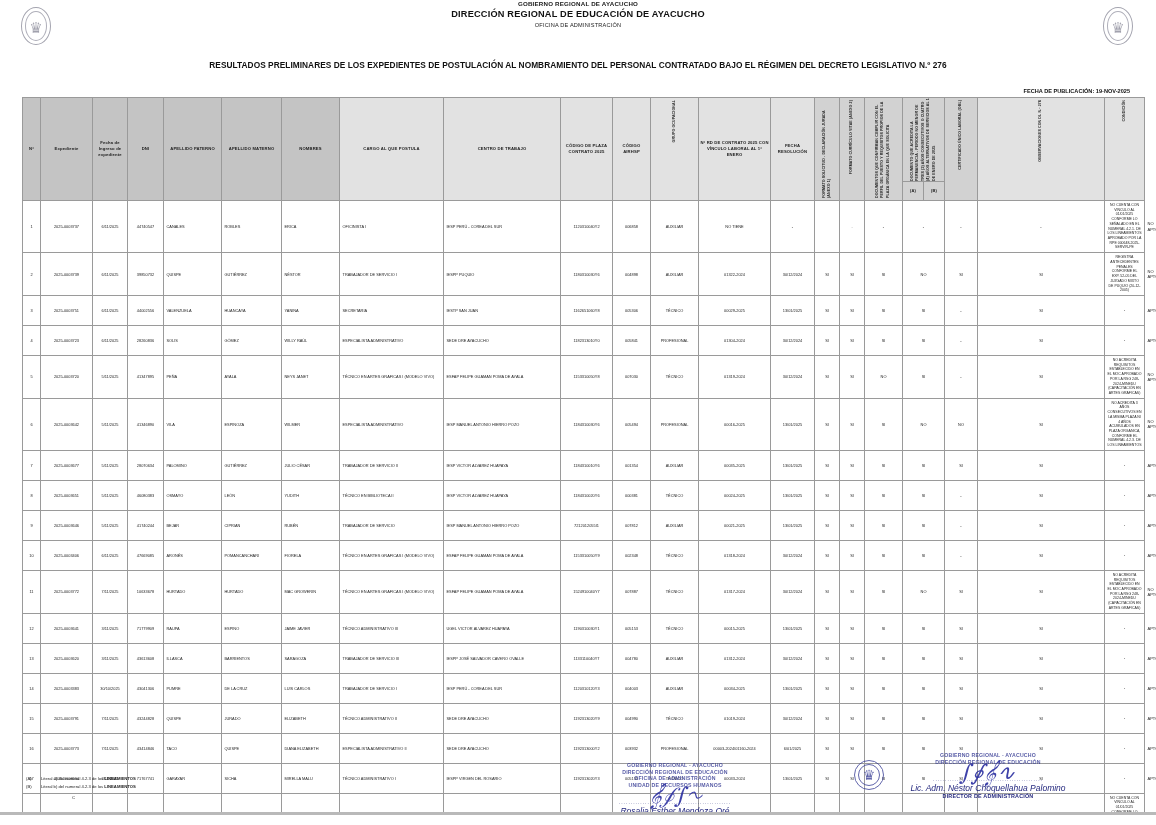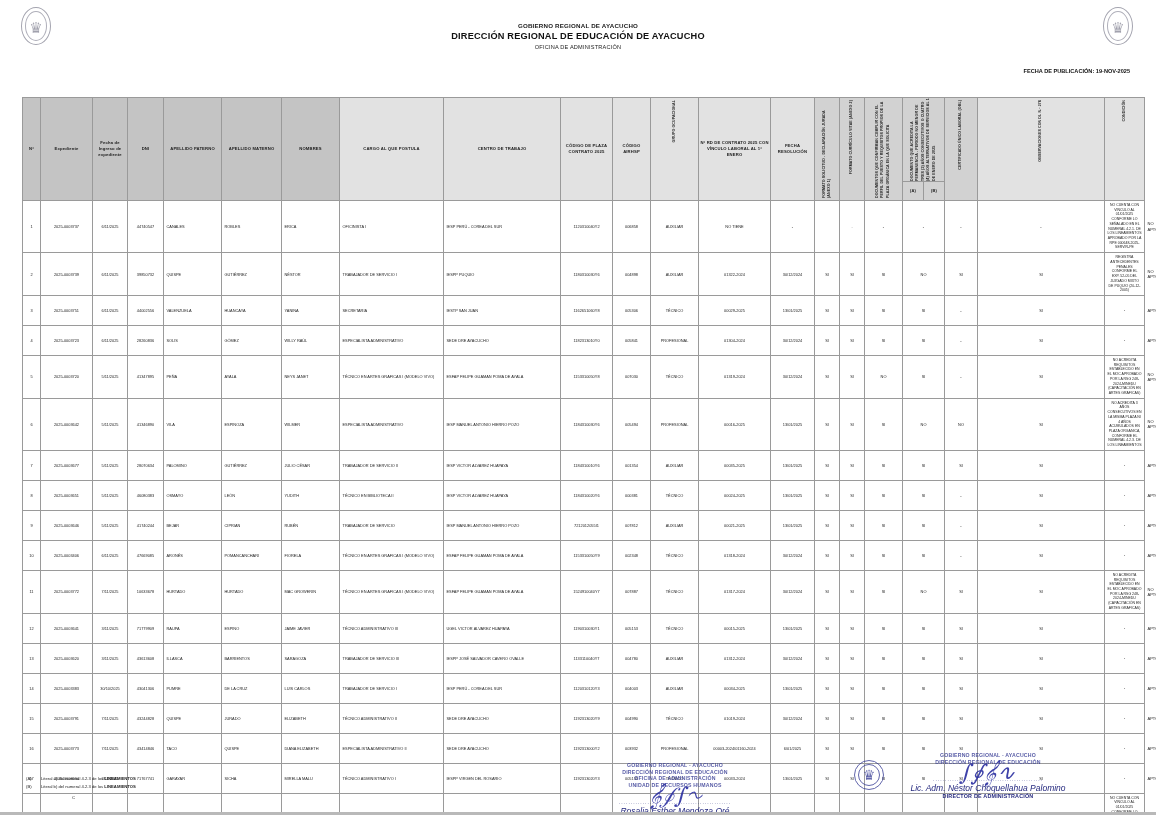--- a/index.html
+++ b/index.html
@@ -11,21 +11,21 @@
   .page {
     position: relative;
     width: 1156px;
     height: 825px;
     background: #ffffff;
     overflow: hidden;
   }
 
   
   .doc-header {
-    padding-top: 22px;
+    padding-top: 0;
     text-align: center;
   }
   .org-line1 { font-size: 6.2px; font-weight: bold; letter-spacing: .2px; color:#1a1a1a; }
   .org-line2 { font-size: 9.2px; font-weight: bold; letter-spacing: .2px; margin-top: 2px; color:#111; }
   .org-line3 { font-size: 5.6px; letter-spacing: .2px; margin-top: 3px; color:#222; }
 
   .main-title {
     text-align: center;
     font-size: 8.3px;
     font-weight: bold;
@@ -241,20 +241,21 @@
     <div class="seal-inner2"></div>
     <div class="seal-fig">♛</div>
   </div>
 
   <div class="doc-header">
     <div class="org-line1">GOBIERNO REGIONAL DE AYACUCHO</div>
     <div class="org-line2">DIRECCIÓN REGIONAL DE EDUCACIÓN  DE AYACUCHO</div>
     <div class="org-line3">OFICINA DE ADMINISTRACIÓN</div>
   </div>
 
+  <div class="main-title">RESULTADOS PRELIMINARES DE LOS EXPEDIENTES DE POSTULACIÓN AL NOMBRAMIENTO DEL PERSONAL CONTRATADO BAJO EL RÉGIMEN DEL DECRETO LEGISLATIVO N.º 276</div>
   <div class="pub-date">FECHA DE PUBLICACIÓN: 19-NOV-2025</div>
 
   <div class="table-wrap">
     <table class="grid">
       <colgroup>
         <col style="width:18px">
         <col style="width:52px">
         <col style="width:35px">
         <col style="width:36px">
         <col style="width:58px">

